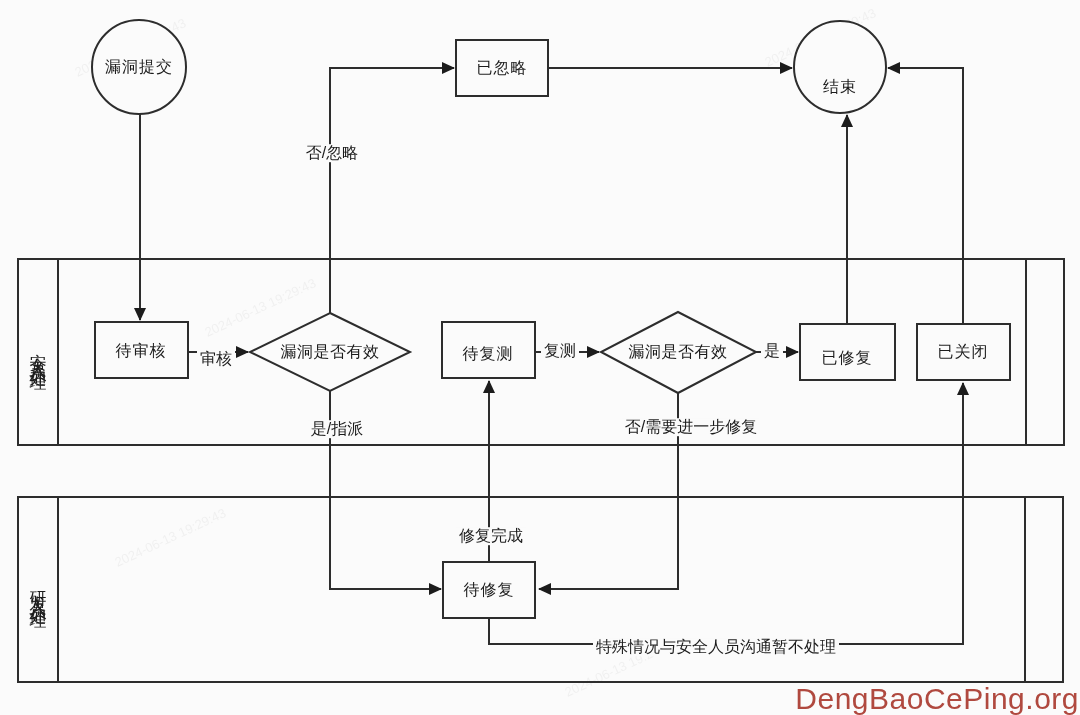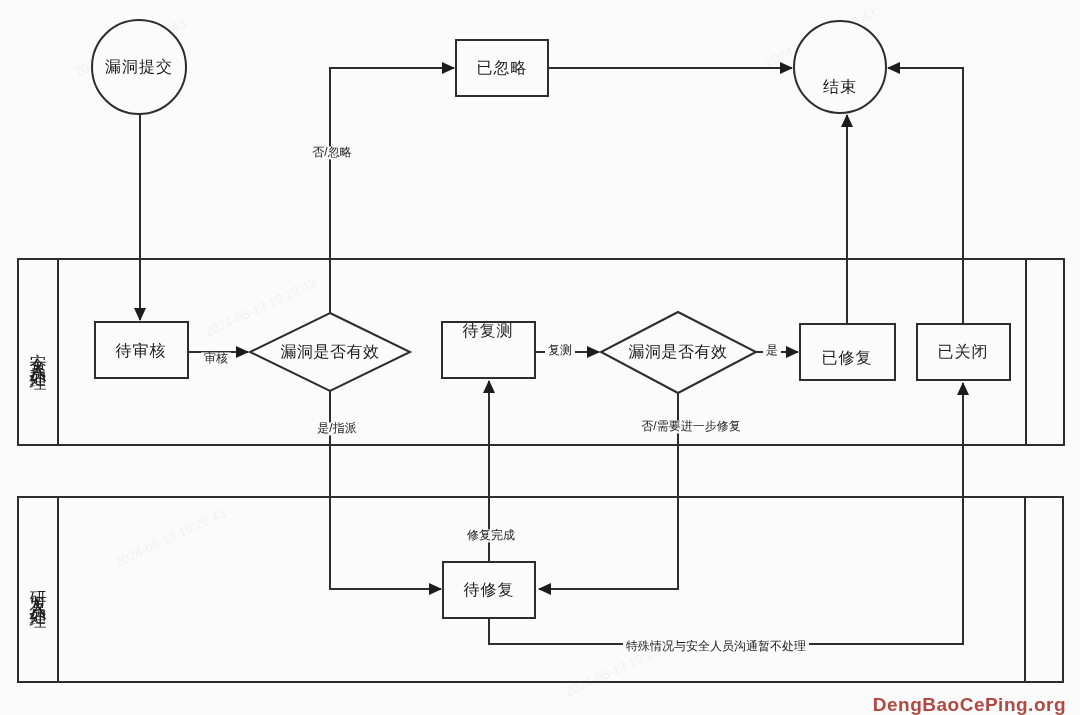--- a/index.html
+++ b/index.html
@@ -6,28 +6,28 @@
   .canvas {
     position:relative; width:1080px; height:715px;
     background:#fbfbfb; overflow:hidden;
     font-family:"Liberation Sans","DejaVu Sans",sans-serif;
     color:#1c1c1c;
   }
   .layer { position:absolute; left:0; top:0; }
   .lbl { position:absolute; transform:translate(-50%,-50%); white-space:nowrap; }
   .node-lbl { font-size:16px; letter-spacing:1px; }
   .diamond-lbl { font-size:16px; letter-spacing:0.5px; }
-  .edge-lbl { font-size:12px; background:#fbfbfb; padding:0 3px; line-height:1.1; }
+  .edge-lbl { font-size:16px; background:#fbfbfb; padding:0 3px; line-height:1.1; }
   .lane-title {
     writing-mode:vertical-lr; text-orientation:upright;
     font-size:17px; letter-spacing:4px;
   }
   .brand {
-    position:absolute; right:14px; bottom:-1px;
-    font-size:19px; letter-spacing:0.5px;font-weight:bold;
+    position:absolute; right:1px; bottom:-1px;
+    font-size:30px; letter-spacing:0.5px;
   }
   .wm {
     position:absolute; font-size:13px; color:#777;
     opacity:0.08; transform:rotate(-25deg); white-space:nowrap;
   }
   svg path, svg rect, svg line, svg circle, svg polygon { vector-effect:none; }
 </style>
 </head>
 <body>
 
@@ -87,21 +87,21 @@
   </svg>
 
   <div class="lbl lane-title" style="left:38px; top:352px;">安全人员处理</div>
   <div class="lbl lane-title" style="left:38px; top:590px;">研发人员处理</div>
 
   <div class="lbl node-lbl" style="left:139px; top:67px;">漏洞提交</div>
   <div class="lbl node-lbl" style="left:502px; top:68px;">已忽略</div>
   <div class="lbl node-lbl" style="left:840px; top:67px;margin-top:20px;">结束</div>
   <div class="lbl node-lbl" style="left:141px; top:351px;">待审核</div>
   <div class="lbl diamond-lbl" style="left:330px; top:352px;">漏洞是否有效</div>
-  <div class="lbl node-lbl" style="left:488px; top:331px;">待复测</div>
+  <div class="lbl node-lbl" style="left:488px; top:354px;">待复测</div>
   <div class="lbl diamond-lbl" style="left:678px; top:352px;">漏洞是否有效</div>
   <div class="lbl node-lbl" style="left:847px; top:352px;margin-top:6px;">已修复</div>
   <div class="lbl node-lbl" style="left:963px; top:352px;">已关闭</div>
   <div class="lbl node-lbl" style="left:489px; top:590px;">待修复</div>
 
   <div class="lbl edge-lbl" style="left:216px; top:359px;text-align:center;">审核</div>
   <div class="lbl edge-lbl" style="left:332px; top:153px;">否/忽略</div>
   <div class="lbl edge-lbl" style="left:337px; top:417px;margin-top:12px;">是/指派</div>
   <div class="lbl edge-lbl" style="left:560px; top:351px;">复测</div>
   <div class="lbl edge-lbl" style="left:772px; top:351px;">是</div>

